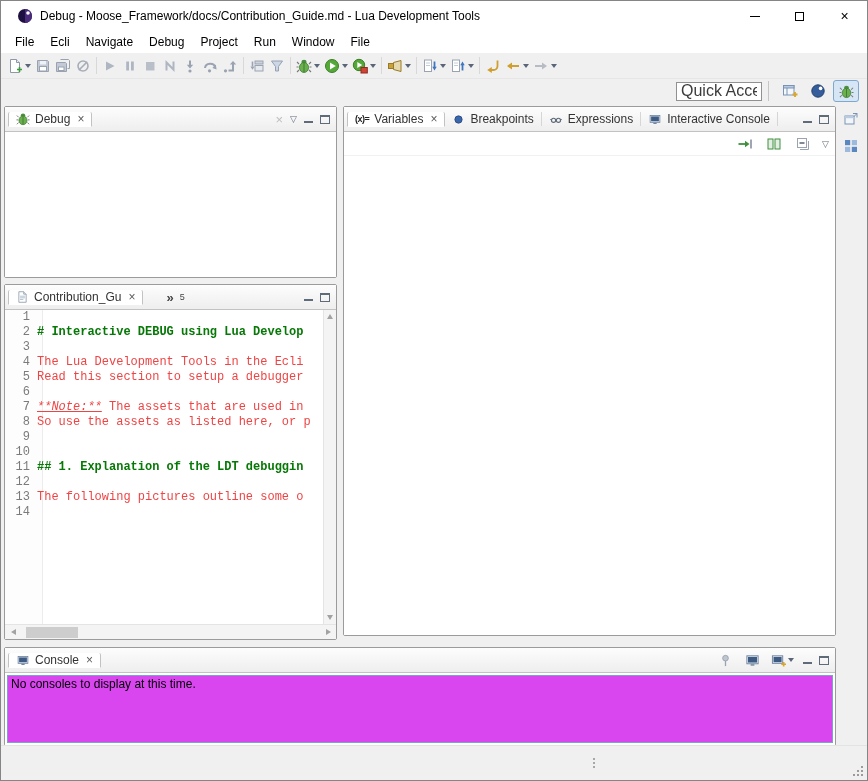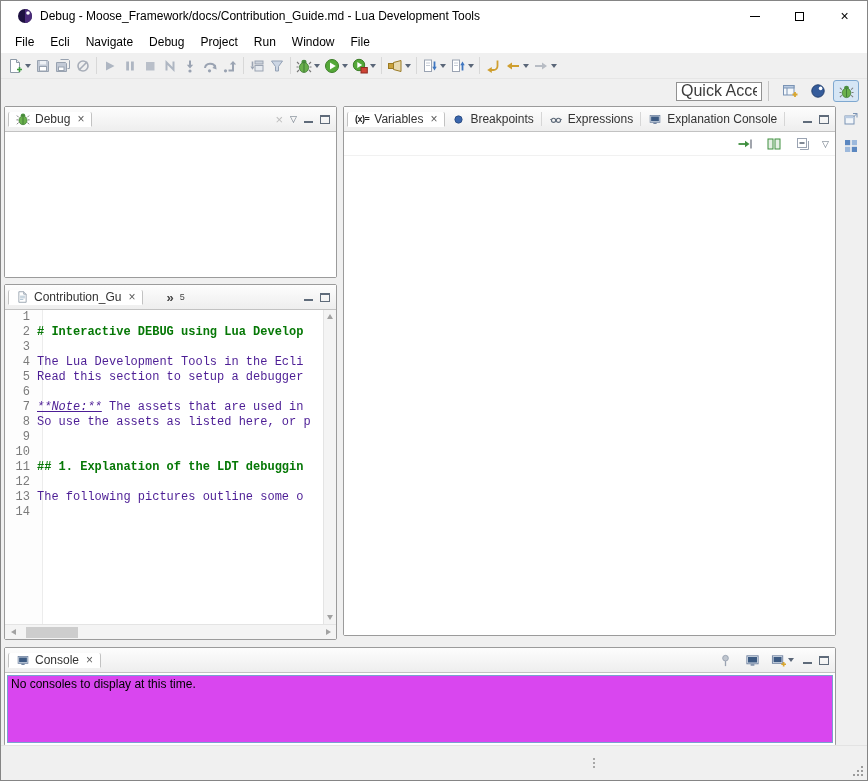--- a/index.html
+++ b/index.html
@@ -44,21 +44,21 @@
   .vmin { width:9px; height:7px; border-bottom:2px solid #5f6b7a; display:block; }
   .vmax { width:10px; height:9px; border:1px solid #5f6b7a; border-top-width:2px; display:block; }
   .vbody { flex:1; background:#fff; position:relative; overflow:hidden; }
   .disabled-x { color:#bdbdbd; font-size:13px; }
   
   .ebody { flex:1; display:flex; overflow:hidden; }
   .ecode { flex:1; position:relative; overflow:hidden; font-family:"Liberation Mono","DejaVu Sans Mono",monospace; font-size:12px; }
   .gutterbg { position:absolute; left:0; top:0; bottom:0; width:38px; background:#fdfdfd; border-right:1px solid #ececec; }
   .erow { position:relative; height:15px; line-height:15px; white-space:pre; }
   .lnum { display:inline-block; width:32px; text-align:right; padding-right:7px; color:#7b7b7b; position:relative; z-index:2; }
-  .ltext { color:#4c1d95; position:relative; z-index:2; }
+  .ltext { color:#ef4444; position:relative; z-index:2; }
   .mdh { color:#067806; font-weight:bold; }
   .ital { font-style:italic;text-decoration:underline; }
   .linesel { position:absolute; left:39px; right:1px; top:0; bottom:0; background:#3d78cc; z-index:1; }
   .vscroll { flex:0 0 13px; background:#f4f4f4; border-left:1px solid #e4e4e4; position:relative; }
   .sarr { position:absolute; left:3px; width:0; height:0; border-left:3.5px solid transparent; border-right:3.5px solid transparent; }
   .sarr.up { top:4px; border-bottom:5px solid #a2a2a2; }
   .sarr.down { bottom:4px; border-top:5px solid #a2a2a2; }
   .hscroll { flex:0 0 15px; background:#f4f4f4; border-top:1px solid #e4e4e4; display:flex; align-items:center; }
   .harr { width:16px; display:flex; justify-content:center; }
   .harr-l { width:0;height:0;border-top:3.5px solid transparent;border-bottom:3.5px solid transparent;border-right:5px solid #a2a2a2; }
@@ -416,21 +416,21 @@
             <path d="M7.6 9h0.8M2.4 9 1 7.5M13.6 9 15 7.5" stroke="#5f6b7a" stroke-width="1.2" fill="none"></path>
           </svg>
         <span>Expressions</span>
       </span>
       <span class="vtab">
         <svg width="14" height="13" viewBox="0 0 16 16">
             <rect x="2" y="3" width="12" height="8.5" fill="#e9eef5" stroke="#6f82a0"></rect>
             <rect x="3.2" y="4.2" width="9.6" height="6" fill="#3c5a82"></rect>
             <rect x="6" y="12" width="4" height="1.5" fill="#6f82a0"></rect>
           </svg>
-        <span>Explanation Console</span>
+        <span>Interactive Console</span>
       </span>
       <span class="vtools">
         <span>
             <i class="vmin"></i>
           </span>
         <span>
             <i class="vmax"></i>
           </span>
       </span>
     </div>

